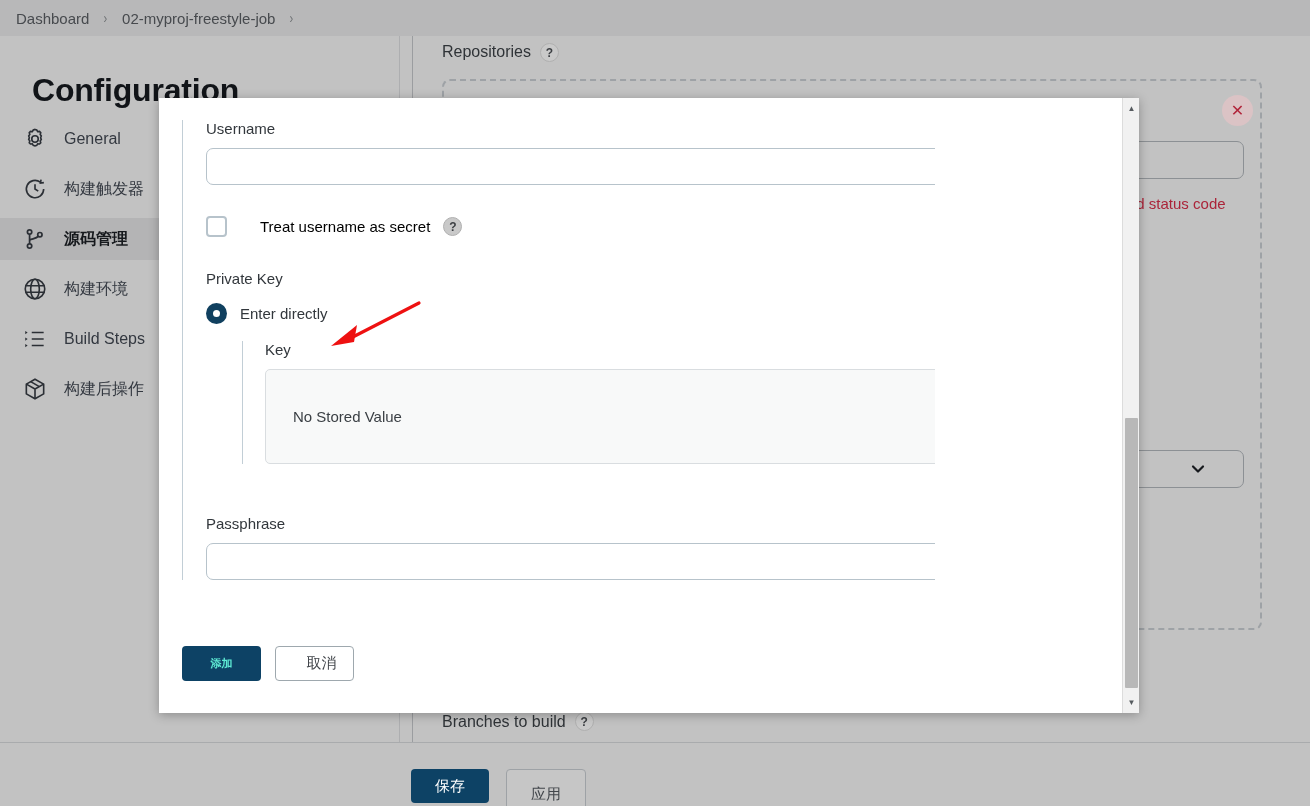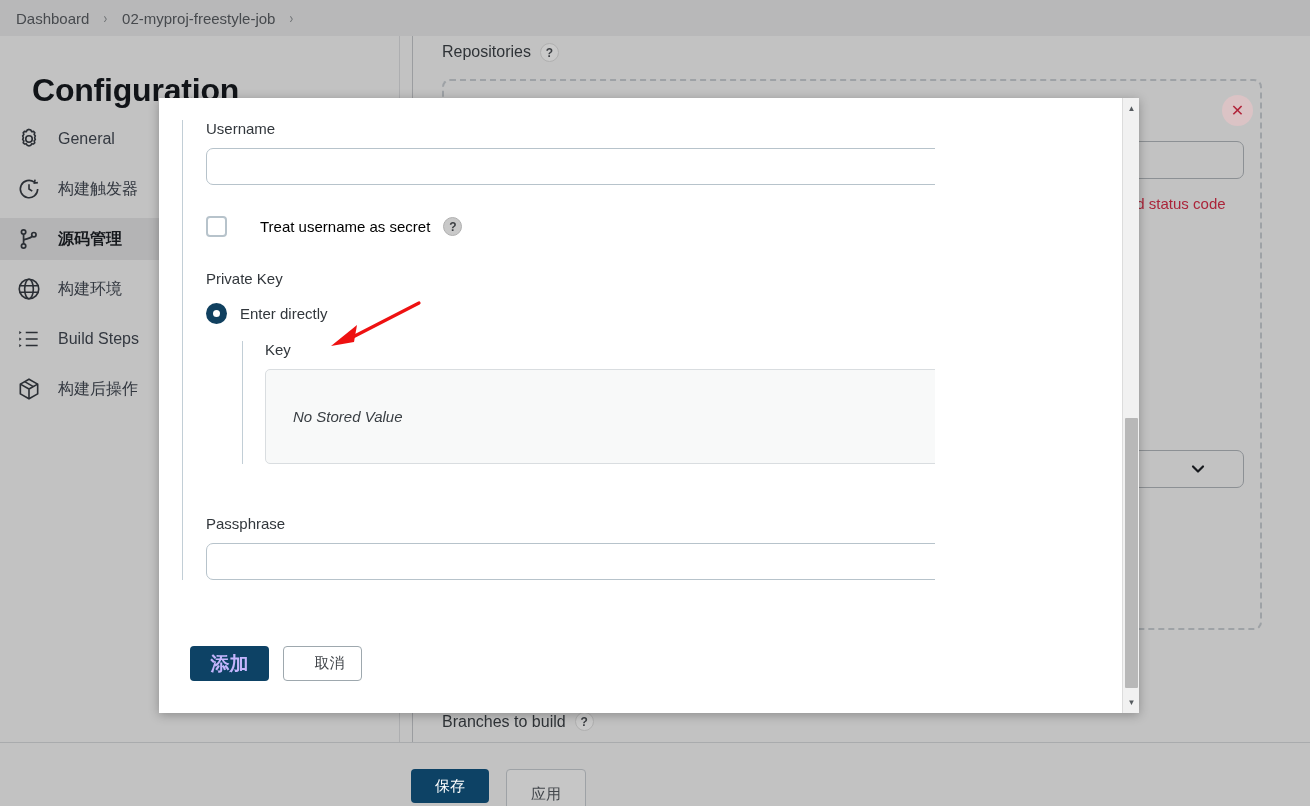--- a/index.html
+++ b/index.html
@@ -34,21 +34,21 @@
 
   .page-title {
     position: absolute; left: 32px; top: 72px;
     font-size: 32px; font-weight: bold; color: #111418;
     letter-spacing: -0.2px;
   }
 
   .sidebar { position: absolute; left: 0; top: 118px; width: 200px; }
   .side-item {
     display: flex; align-items: center; gap: 16px;
-    height: 42px; padding-left: 16px; margin-bottom: 8px;
+    height: 42px; padding-left: 22px; margin-bottom: 8px;
     border-radius: 0 8px 8px 0; font-size: 16px; color: #333840;
   }
   .side-item.active { background: #b4b4b5; font-weight: bold; color: #16191d; }
   .side-item .ico { width: 26px; height: 26px; flex: 0 0 26px; color: #2b2f35; }
   .side-item .ico svg { width: 26px; height: 26px; display: block; }
 
   .vline-200 {
     position: absolute; left: 412px; top: 36px; width: 1px; height: 706px;
     background: #9b9da0;
   }
@@ -199,40 +199,40 @@
     border-left: 1px solid #c2ced6;
   }
   .key-label { font-size: 15px; color: #32373c; margin-bottom: 11px; }
   .stored-box {
     width: 824px; height: 95px;
     border: 1px solid #d9dde0; border-radius: 5px;
     background: #f8f9f9;
     display: flex; align-items: center; justify-content: space-between;
     padding: 0 28px 0 27px;
   }
-  .stored-text { font-size: 15px; color: #3a3f44; font-style: italic; }
+  .stored-text { font-size: 15px; color: #3a3f44; }
   .btn-add {
     width: 82px; height: 46px; border-radius: 5px;
     background: #0d4265; color: #ffffff;
     font-size: 15px; font-weight: bold; border: none;
     display: flex; align-items: center; justify-content: center;
   }
 
   .passphrase-wrap { margin-top: 51px; }
 
   .modal-footer {
     position: absolute; left: 23px; top: 548px;
     display: flex; gap: 14px;
   }
   .btn-primary {
     width: 79px; height: 35px; border-radius: 4px;
-    background: #0d4265; color: #c4b5fd; border: none;
-    font-size: 19px; font-weight: bold;
+    background: #0d4265; color: #5eead4; border: none;
+    font-size: 11px; font-weight: bold;
     font-family: "Liberation Sans", sans-serif;
-    display: flex; align-items: center; justify-content: center; margin-left: 8px;
+    display: flex; align-items: center; justify-content: center;
   }
   .btn-secondary {
     width: 79px; height: 35px; border-radius: 4px;
     background: #ffffff; color: #42464b; border: 1px solid #9ea8ae;
     font-size: 15px;
     font-family: "Liberation Sans", sans-serif;
     display: flex; align-items: center; justify-content: center; padding-left: 20px;
   }
 
   

